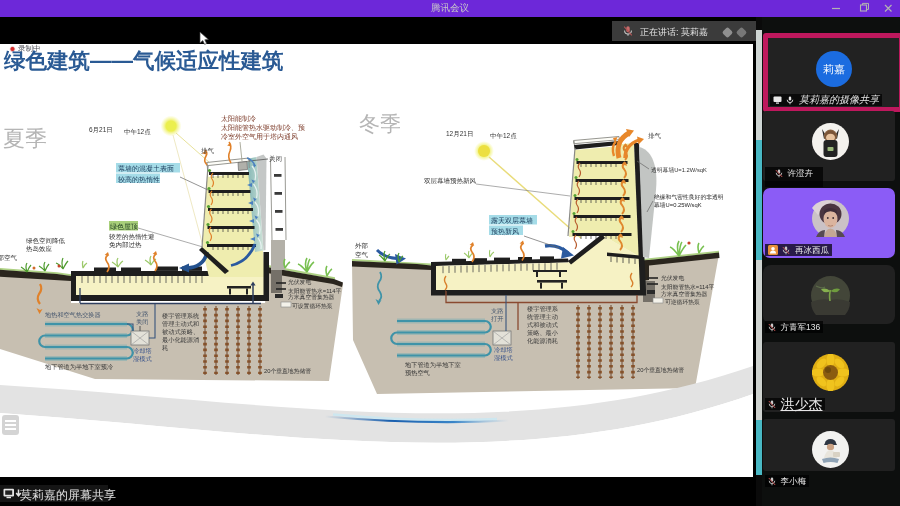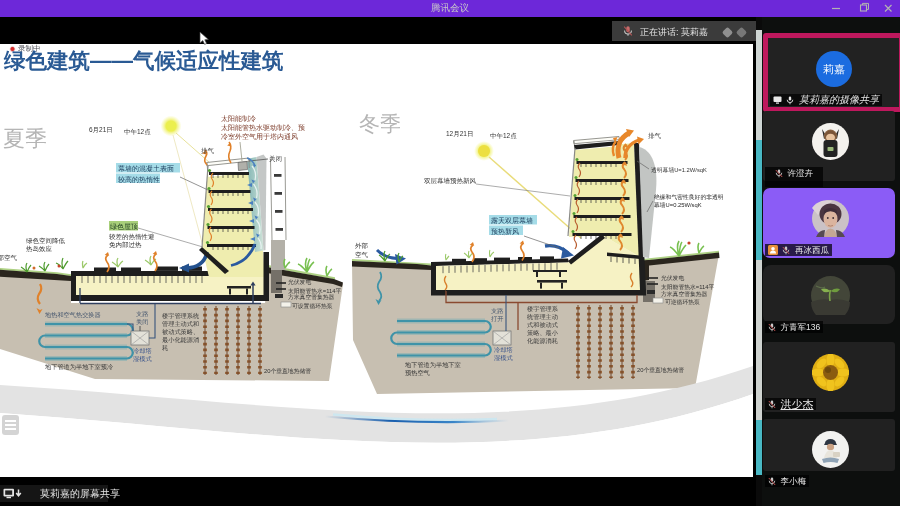--- a/index.html
+++ b/index.html
@@ -786,21 +786,21 @@
   </div>
 
   <div class="abs" style="left:0px;top:468px;width:300px;height:17px;">
     <div class="abs" style="left:0;top:0;width:108px;height:17px;background:#151515;"></div>
     <svg class="abs" style="left:3px;top:2.5px" width="20" height="13" viewBox="0 0 20 13">
       <rect x="0.5" y="0.8" width="10.5" height="7.6" rx="1" fill="#e6e6e6"></rect>
       <rect x="2.2" y="2.4" width="7" height="4.4" fill="#222"></rect>
       <rect x="3.5" y="8.8" width="4.5" height="1.4" fill="#e6e6e6"></rect>
       <path d="M15.5 1.5 v5.5 M13.2 5 L15.5 7.8 L17.8 5" stroke="#e6e6e6" stroke-width="1.5" fill="none"></path>
     </svg>
-    <div class="abs" style="left:40px;top:2px;font-size:10px;color:#e2e2e2;">莫莉嘉的屏幕共享</div>
+    <div class="abs" style="left:20px;top:2px;font-size:12px;color:#e2e2e2;">莫莉嘉的屏幕共享</div>
   </div>
 </div>
 
 <div class="abs" style="left:756px;top:17px;width:6px;height:489px;background:#0a0a0a;">
   <div class="abs" style="left:0;top:13px;width:6px;height:110px;background:#cfd6d4;"></div>
   <div class="abs" style="left:0;top:123px;width:6px;height:120px;background:#49b8c4;"></div>
   <div class="abs" style="left:0;top:243px;width:6px;height:160px;background:#cfd3d0;"></div>
   <div class="abs" style="left:0;top:403px;width:6px;height:55px;background:#49b8c4;"></div>
 </div>
 
@@ -920,21 +920,21 @@
       <circle cx="16" cy="16" r="3" fill="#6e4a0c"></circle>
     </svg>
 
     <div class="abs" style="left:2px;top:56px;height:12px;background:rgba(0,0,0,0.7);padding:0 3px;white-space:nowrap;">
       <svg style="vertical-align:top;margin-top:2px;" width="8" height="9" viewBox="0 0 8 9">
           <rect x="2.8" y="0.5" width="2.4" height="4" rx="1.2" fill="#c8c8c8"></rect>
           <path d="M1.2 3.8 a2.8 2.8 0 0 0 5.6 0" fill="none" stroke="#c8c8c8" stroke-width="0.9"></path>
           <line x1="4" y1="6.8" x2="4" y2="8.3" stroke="#c8c8c8" stroke-width="0.9"></line>
           <line x1="0.8" y1="1" x2="7.2" y2="8" stroke="#c05050" stroke-width="1"></line>
         </svg>
-      <span style="font-size:11px;color:#e6e6e6;vertical-align:top;line-height:12px;text-decoration:underline;">洪少杰</span>
+      <span style="font-size:14px;color:#e6e6e6;vertical-align:top;line-height:12px;text-decoration:underline;">洪少杰</span>
     </div>
   </div>
 
   <div class="abs" style="left:1px;top:402px;width:132px;height:52px;background:#212121;border-radius:3px;">
 
     <svg class="abs" style="left:49px;top:12px;" width="37" height="37" viewBox="0 0 37 37">
       <circle cx="18.5" cy="18.5" r="18.5" fill="#f2f2f0"></circle>
       <path d="M13 12 a5.5 4 0 0 1 11 0 l1 2 h-13 Z" fill="#2e3642"></path>
       <ellipse cx="18.5" cy="16" rx="3.6" ry="3.2" fill="#caa284"></ellipse>
       <path d="M12 27 q2 -8 6.5 -8 q4.5 0 6.5 8 Z" fill="#e8e5dc"></path>

